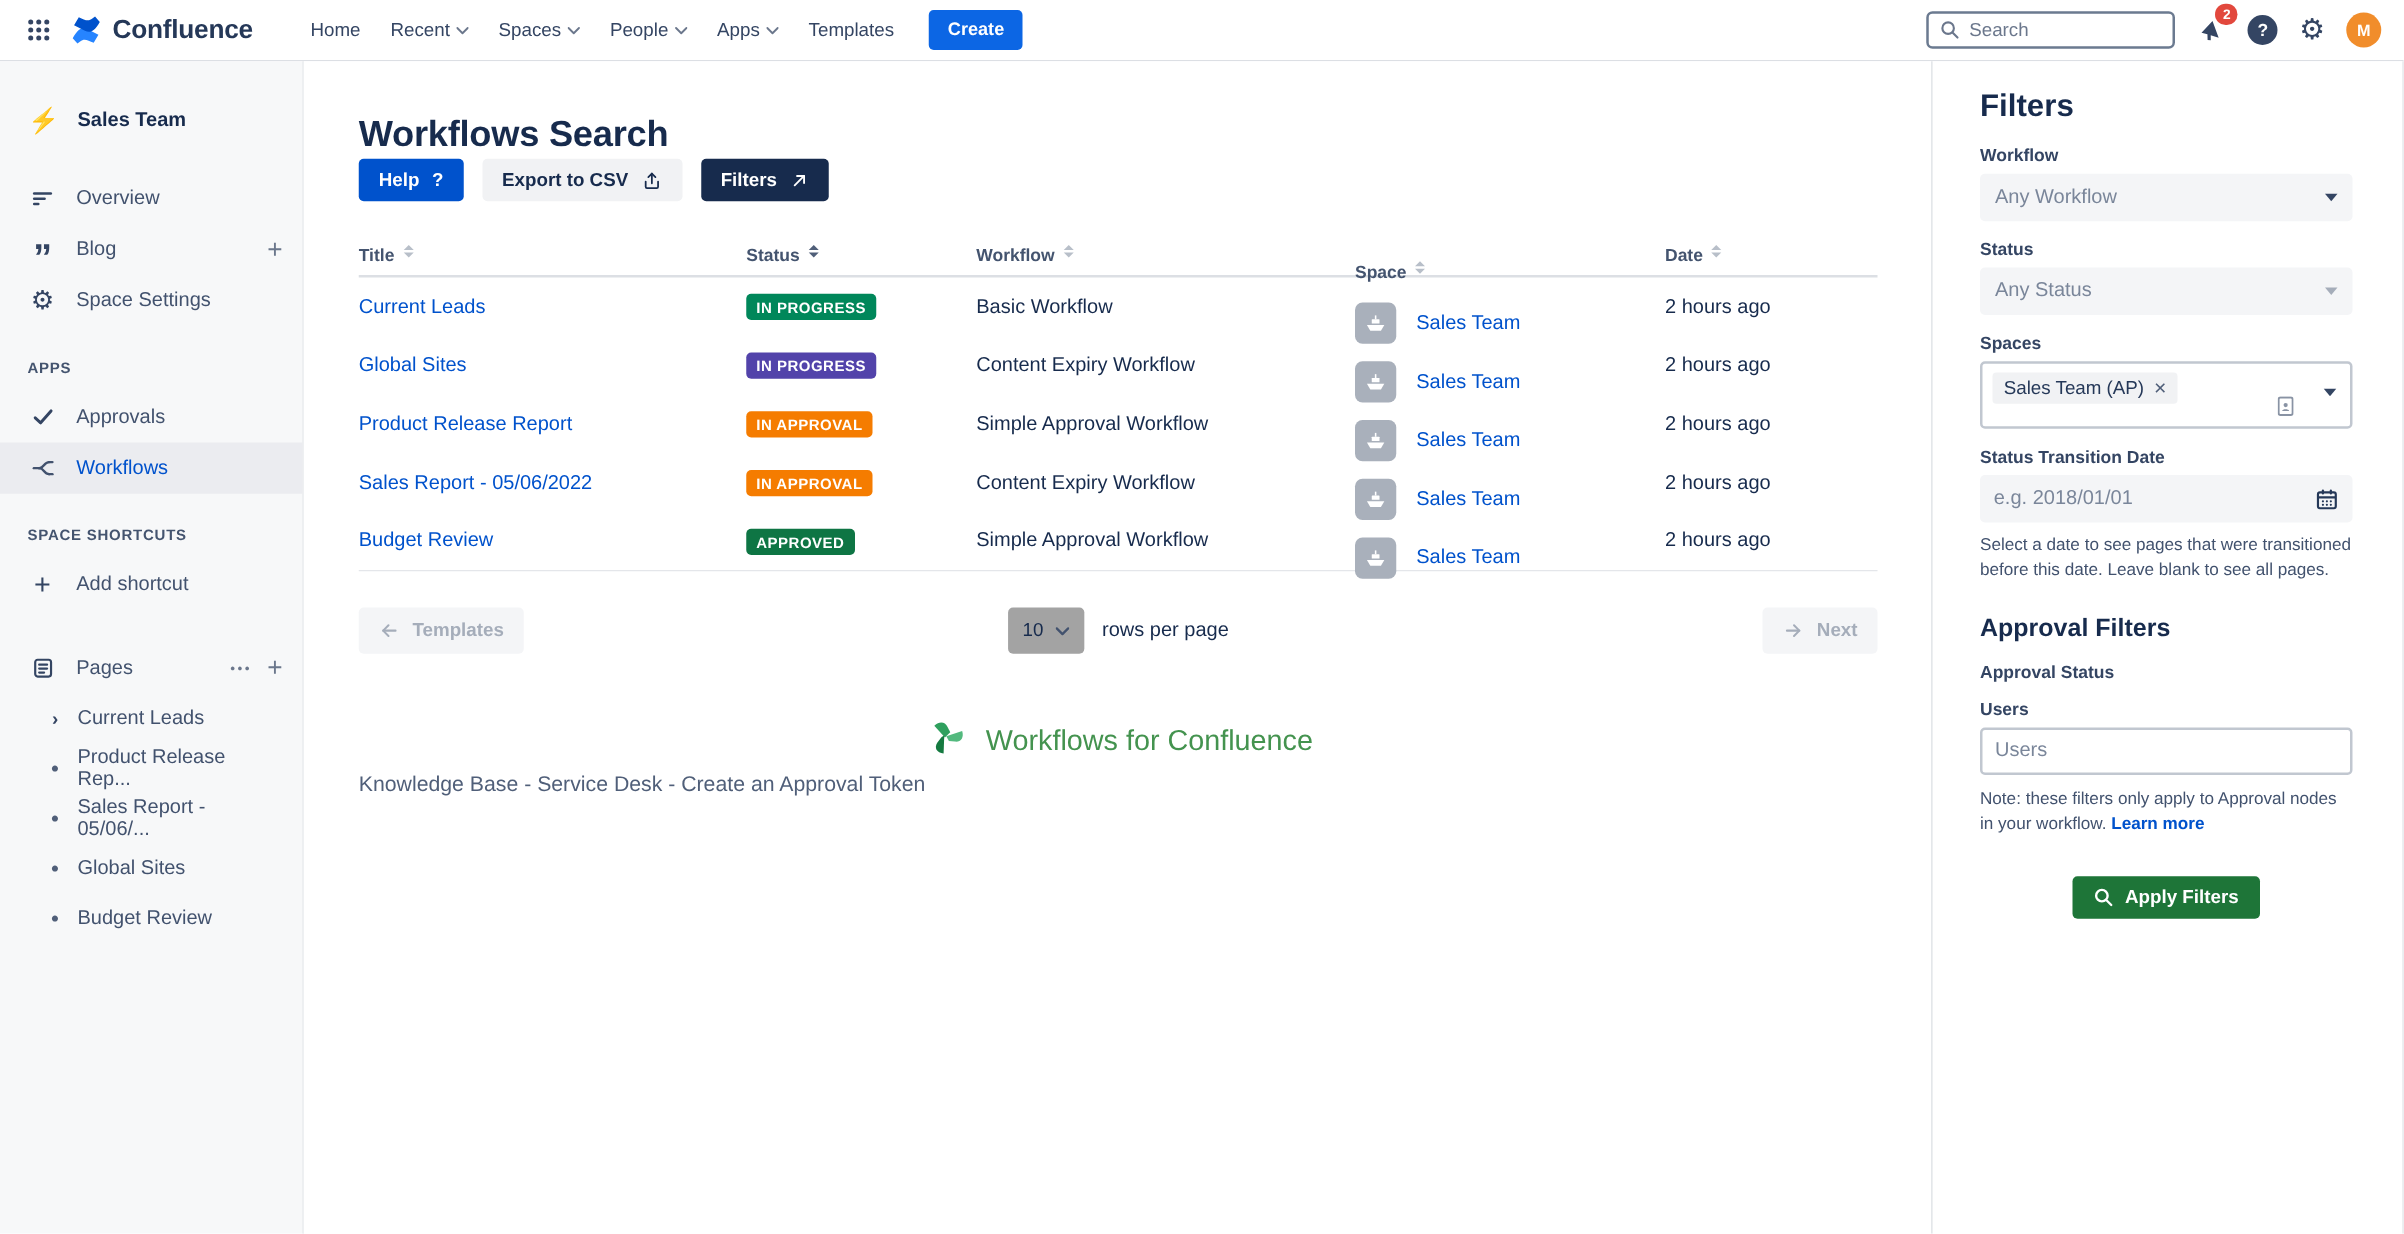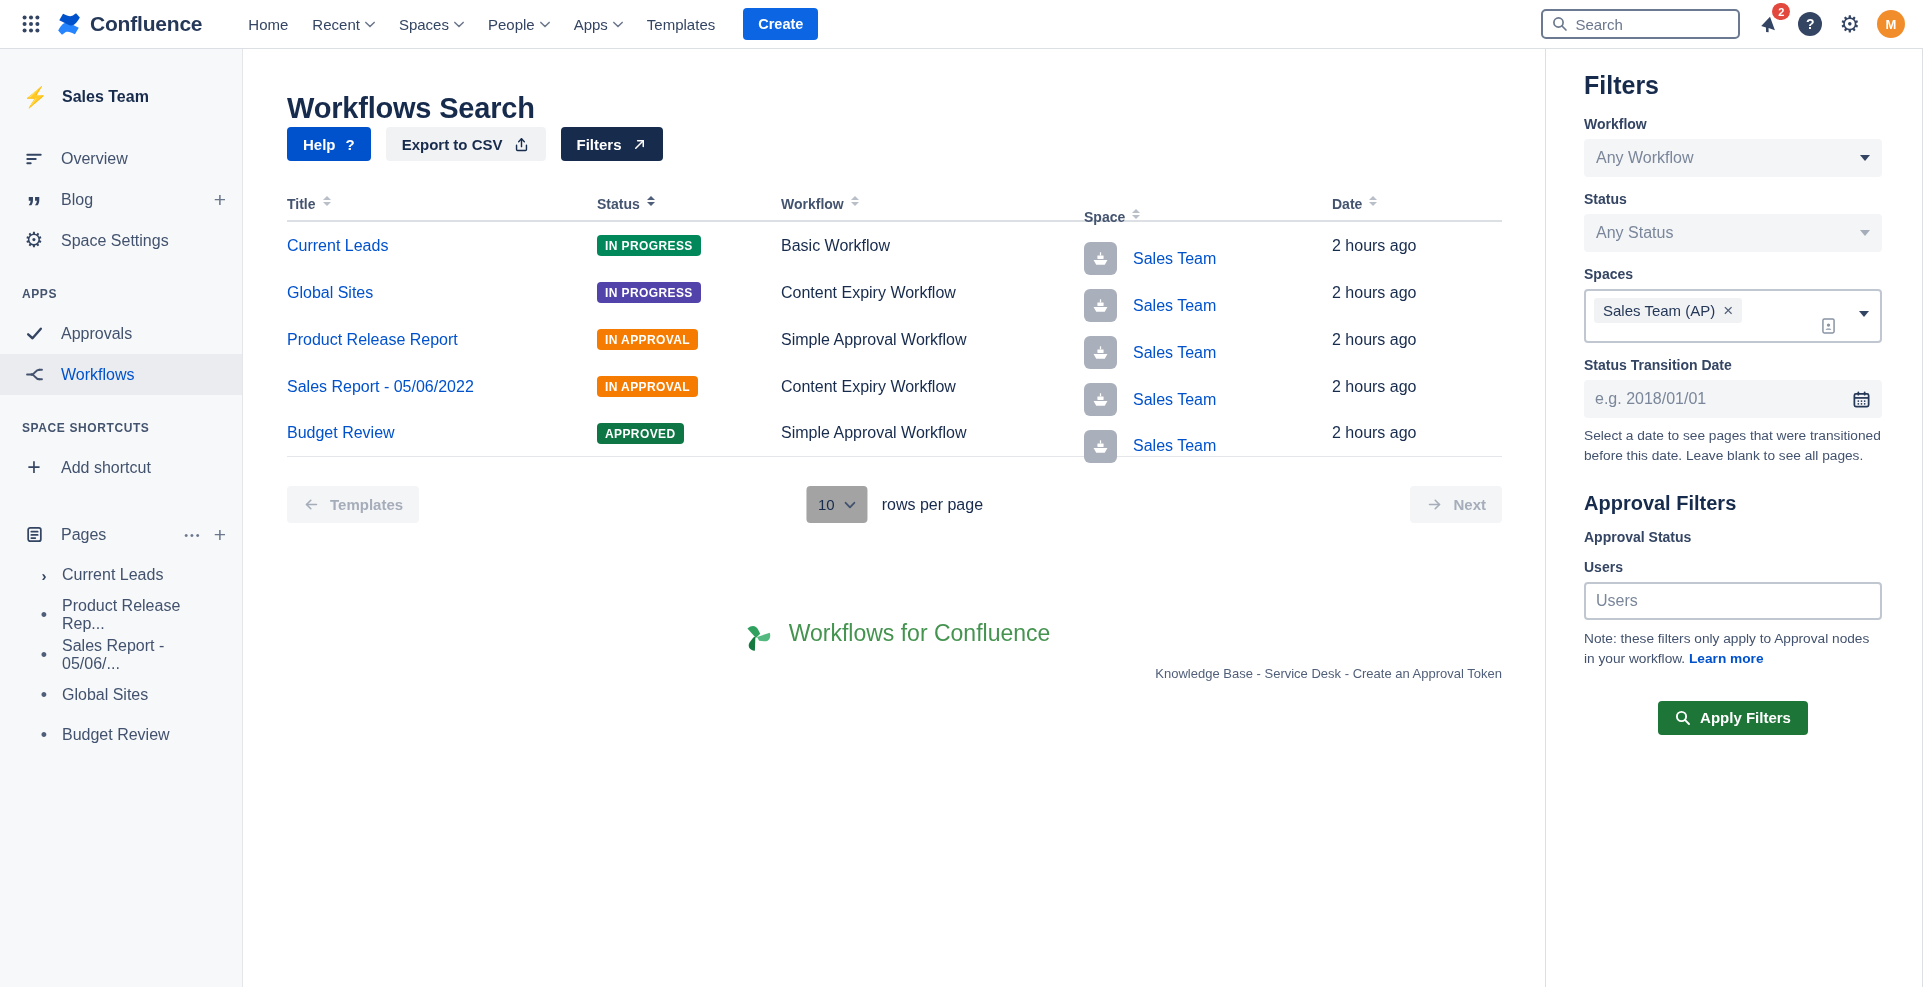--- a/index.html
+++ b/index.html
@@ -98,23 +98,23 @@
   .pg-btn { display:flex; align-items:center; gap:10px; background:#F4F5F7; border:none; border-radius:4px;
     color:#A5ADBA; font-size:15px; font-weight:600; height:37px; padding:0 16px; cursor:pointer;
     font-family:"Liberation Sans", sans-serif;}
   .pg-center { position:absolute; left:50%; transform:translateX(-50%); display:flex; align-items:center; gap:14px;}
   .rows-select { display:flex; align-items:center; gap:10px; background:#a3a3a3; border-radius:4px;
     height:37px; padding:0 12px; font-size:15px; color:#172B4D; cursor:pointer;}
   .rows-label { font-size:16px; color:#172B4D; }
   .pg-next { position:absolute; right:0; }
 
   
-  .brandline { display:flex; align-items:flex-start; justify-content:center; gap:14px; margin-top:97px;}
+  .brandline { display:flex; align-items:flex-end; justify-content:center; gap:14px; margin-top:49px;}
   .brand-name { font-size:23px; color:#44934F; font-weight:500;}
-  .brand-links { text-align:right; margin-top:12px; font-size:13px; color:#505F79;}
+  .brand-links { text-align:left; margin-top:12px; font-size:17px; color:#505F79;}
   .brand-links a { color:#505F79; text-decoration:none; cursor:pointer;}
 
   
   .fpanel { width:378px; flex:none; background:#fff; border-left:1px solid #DCDFE4;
     border-right:1px solid #DCDFE4; padding:22px 40px 0 38px;}
   .fpanel h2 { font-size:25px; font-weight:700; color:#172B4D; margin-bottom:16px;}
   .f-label { font-size:14px; font-weight:700; color:#344563; margin:14px 0 7px 0;}
   .f-select { height:38px; background:#F4F5F7; border-radius:4px; display:flex; align-items:center;
     justify-content:space-between; padding:0 12px; font-size:16px; color:#7A869A; cursor:pointer;}
   .chev { width:0; height:0; border-left:5px solid transparent; border-right:5px solid transparent;

